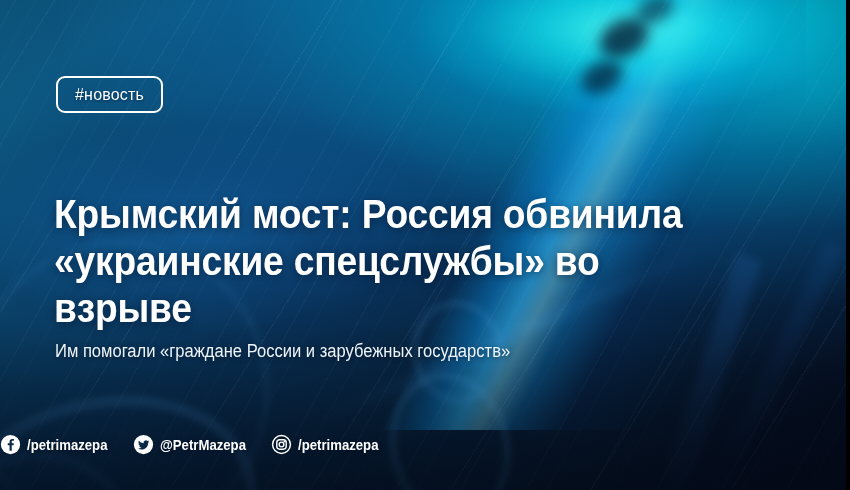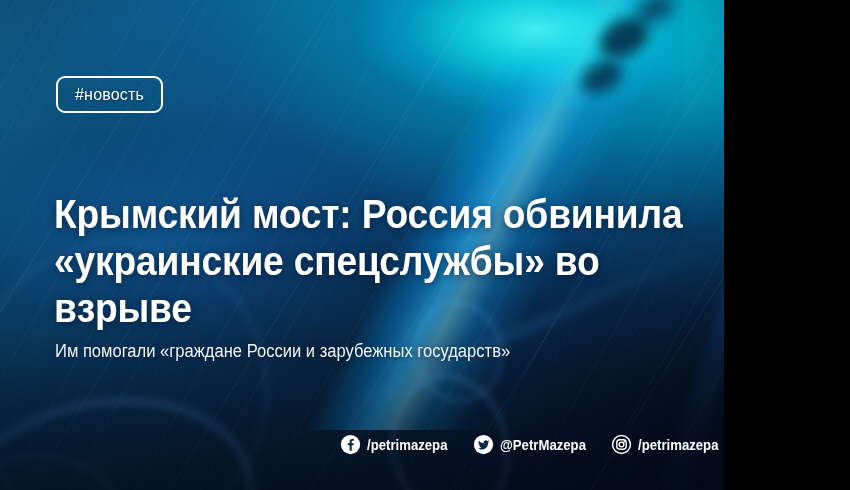--- a/index.html
+++ b/index.html
@@ -7,21 +7,21 @@
 
   html, body {
     width:850px; height:490px;
     background:#000;
     font-family:"Liberation Sans", sans-serif;
     overflow:hidden;
   }
 
   #card {
     position:relative;
-    width:724px; height:490px;
+    width:846px; height:490px;
     overflow:hidden;
     background:#1d4ed8;
     isolation:isolate;
   }
 
   
   .bg { position:absolute; inset:0; pointer-events:none; }
 
   
   .bg-base {
@@ -174,21 +174,21 @@
     position:absolute; left:55px; top:340px; width:720px;
     color:#eef6fb;
     font-family:"Liberation Sans Narrow","Liberation Sans",sans-serif;
     font-size:18px; line-height:23px; font-weight:400;
     transform:scaleX(0.92); transform-origin:left top;
     text-shadow:0 1px 6px rgba(0,16,38,0.60);
   }
 
   .socials {
     position:absolute; left:0; right:0; top:434px;
-    display:flex; align-items:center; justify-content:flex-end;
+    display:flex; align-items:center; justify-content:flex-start;
     gap:20px;
   }
   .social {
     display:flex; align-items:center; gap:6px;
     color:#ffffff;
     font-family:"Liberation Sans Narrow","Liberation Sans",sans-serif;
     font-size:14px; font-weight:700; white-space:nowrap;
     text-shadow:0 1px 4px rgba(0,16,38,0.6);
   }
   .social .glyph { display:block; width:21px; height:21px; flex:0 0 21px; }

